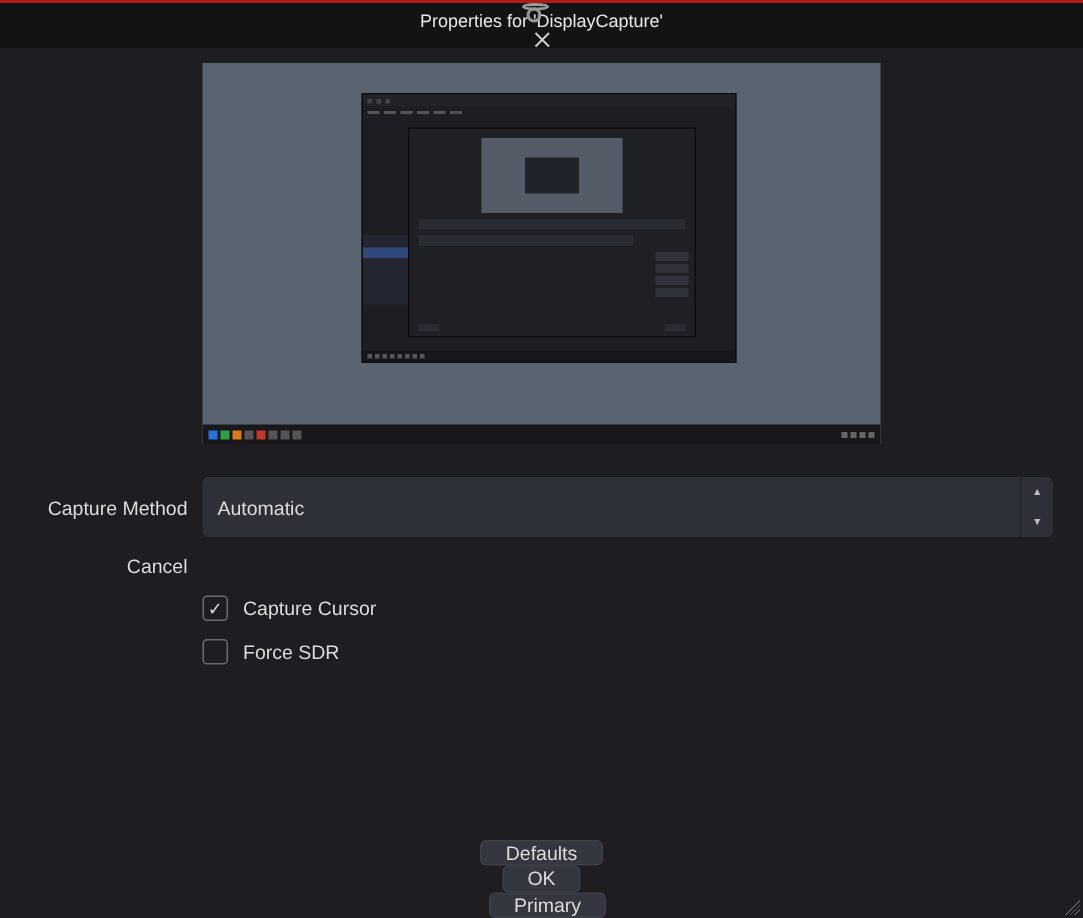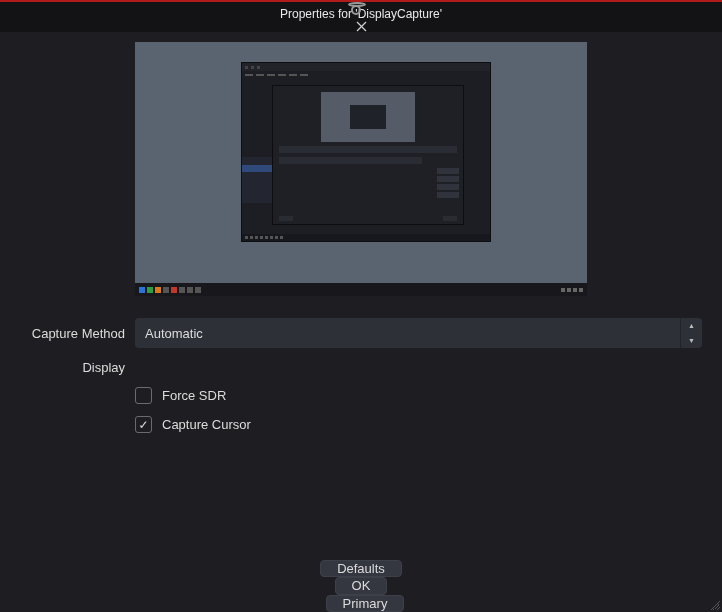--- a/index.html
+++ b/index.html
@@ -138,21 +138,21 @@
       margin-bottom: 12px;
       gap: 10px;
       justify-content: space-between;
     }
     .form-label {
       width: 105px; text-align: right;
       font-size: 13px; color: #dcdcdc;
     }
     .select {
       flex: 1;
-      height: 30px;
+      height: 40px;
       background: #2e3038;
       border-radius: 4px;
       display: flex; align-items: center;
       padding: 0 10px;
       position: relative;
       font-size: 13px;
       color: #dcdcdc;
     }
     .select-arrows {
       position: absolute; right: 0; top: 0; bottom: 0;
@@ -303,31 +303,31 @@
     <div class="select">
       <span>Automatic</span>
       <div class="select-arrows">
         <span>▲</span>
           <span>▼</span>
       </div>
     </div>
   </div>
 
   <div class="form-row">
-    <div class="form-label">Display</div>
+    <div class="form-label">Cancel</div>
+  </div>
+
+  <div class="chk-row">
+    <div class="chk checked"></div>
+    <div>Capture Cursor</div>
   </div>
 
   <div class="chk-row">
     <div class="chk"></div>
     <div>Force SDR</div>
-  </div>
-
-  <div class="chk-row">
-    <div class="chk checked"></div>
-    <div>Capture Cursor</div>
   </div>
 
 </div>
 
 <div class="footer">
   <div class="btn">Defaults</div>
   <div class="spacer"></div>
   <div class="btn">OK</div>
   <div class="btn">Primary</div>
 </div>

